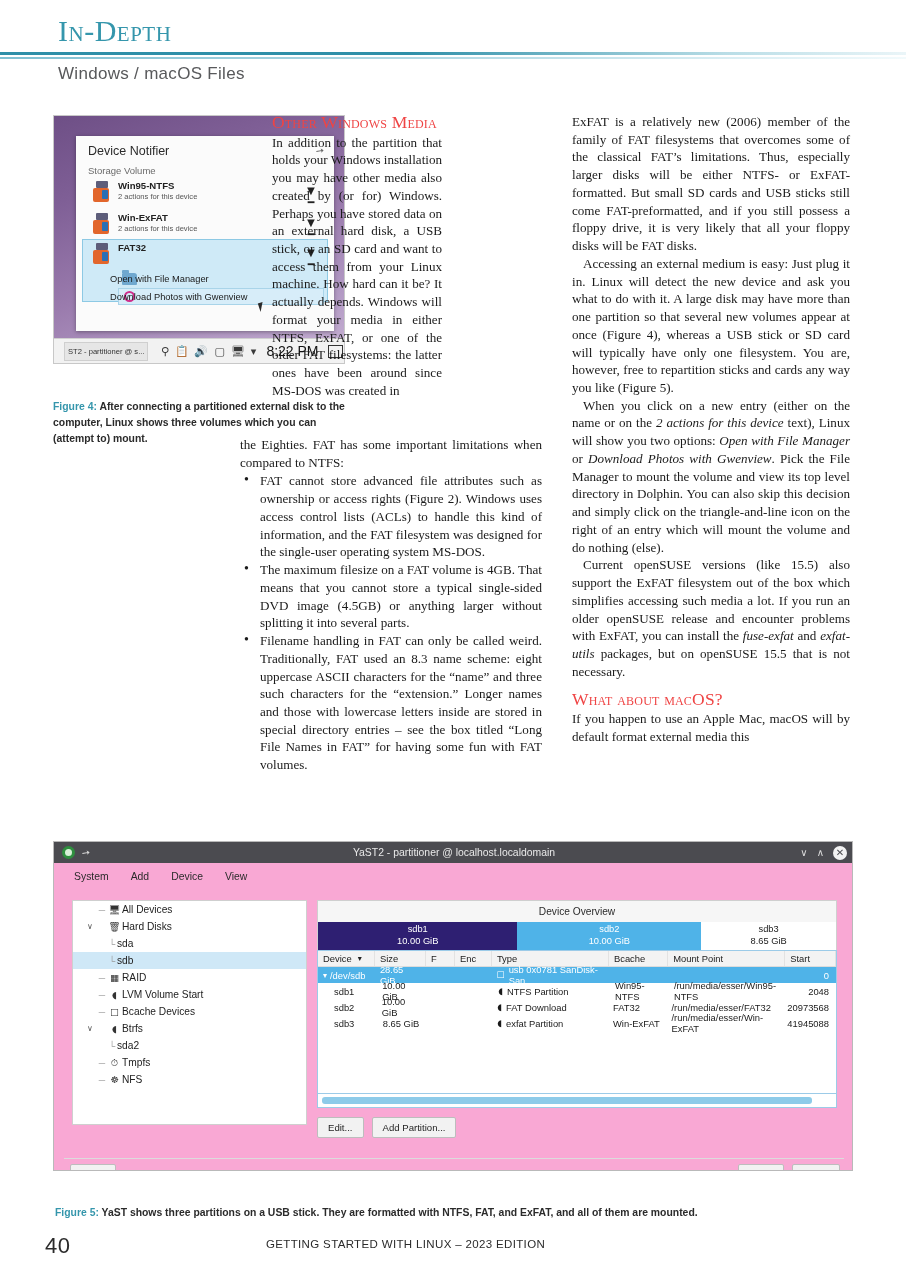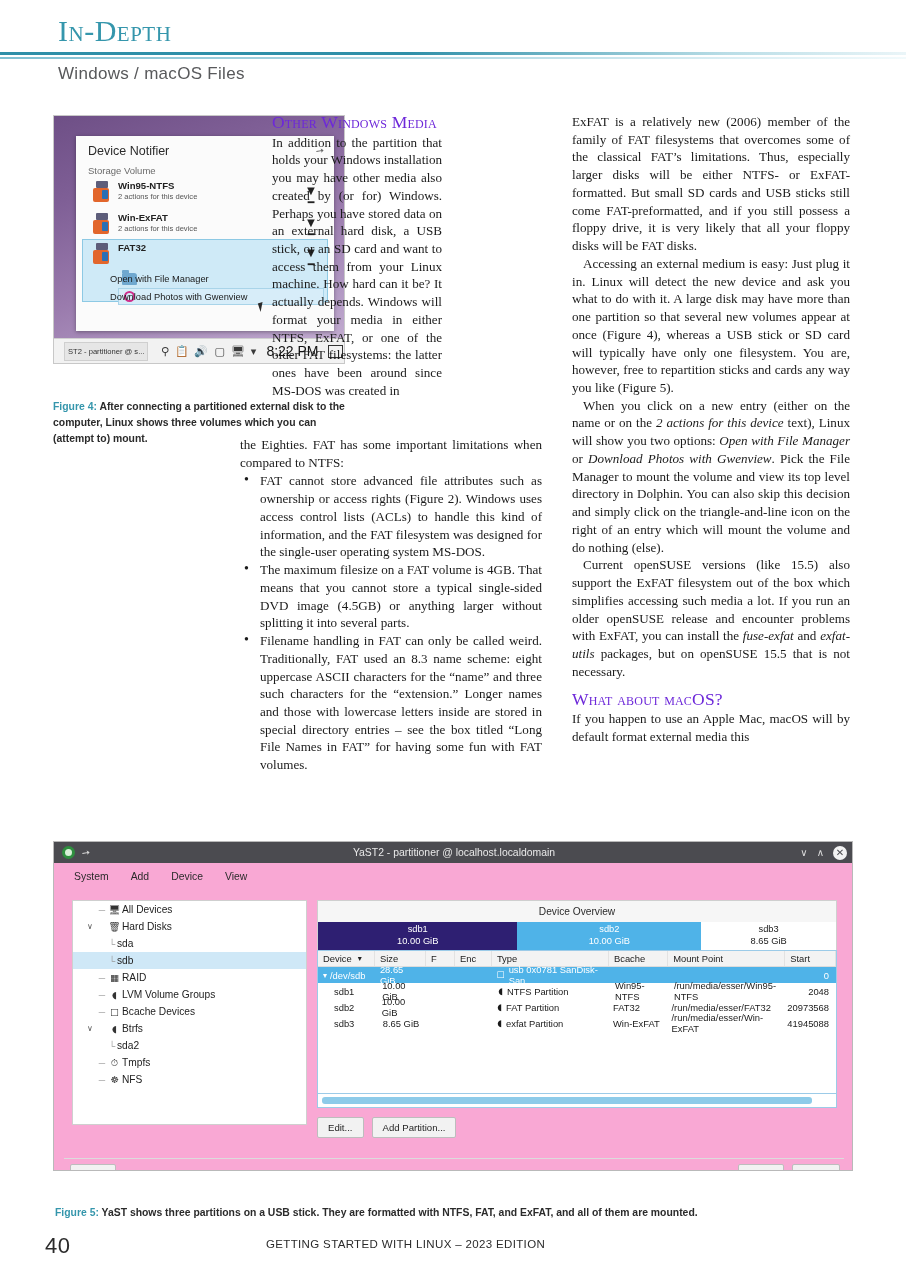--- a/index.html
+++ b/index.html
@@ -35,21 +35,21 @@
     font-size: 17px; color: #58595b; letter-spacing: 0.3px;
   }
 
   
   .col { position: absolute; font-size: 13.1px; line-height: 1.355; color: #1a1a1a; text-align: justify; }
   .col p { text-indent: 0; margin: 0; }
   .col p + p { text-indent: 11px; }
   .sec-head {
     font-variant: small-caps;
     font-size: 17.5px;
-    color: #6d28d9;
+    color: #ef4444;
     line-height: 1.12;
     letter-spacing: 0.2px;
     margin-bottom: 1px;
   }
 
   .col-mid { left: 272px; top: 113px; width: 170px; }
   .col-mid-wide { left: 240px; top: 436px; width: 302px; }
   .col-right { left: 572px; top: 113px; width: 278px; }
 
   ul.fat-list { list-style: none; margin-top: 1px; }
@@ -344,21 +344,21 @@
       <div class="tree-item" style="padding-left:10px;">
         <span class="tw"></span>
         <span class="tdash">─</span>
         <span class="ticon">▦</span>
         <span>RAID</span>
       </div>
       <div class="tree-item" style="padding-left:10px;">
         <span class="tw"></span>
         <span class="tdash">─</span>
         <span class="ticon">◖</span>
-        <span>LVM Volume Groups</span>
+        <span>LVM Volume Start</span>
       </div>
       <div class="tree-item" style="padding-left:10px;">
         <span class="tw"></span>
         <span class="tdash">─</span>
         <span class="ticon">□</span>
         <span>Bcache Devices</span>
       </div>
       <div class="tree-item" style="padding-left:10px;">
         <span class="tw">∨</span>
         <span class="tdash"></span>
@@ -447,21 +447,21 @@
           <div class="c-start">2048</div>
         </div>
 
         <div class="ys-row">
           <div class="c-dev" style="padding-left:16px !important;">sdb2</div>
           <div class="c-size">10.00 GiB</div>
           <div class="c-f"></div>
           <div class="c-enc"></div>
           <div class="c-type">
               <span class="tiny-ico">◖</span>
-              <span>FAT Partition</span>
+              <span>FAT Download</span>
             </div>
           <div class="c-label">FAT32</div>
           <div class="c-mount">/run/media/esser/FAT32</div>
           <div class="c-start">20973568</div>
         </div>
 
         <div class="ys-row">
           <div class="c-dev" style="padding-left:16px !important;">sdb3</div>
           <div class="c-size">8.65 GiB</div>
           <div class="c-f"></div>

